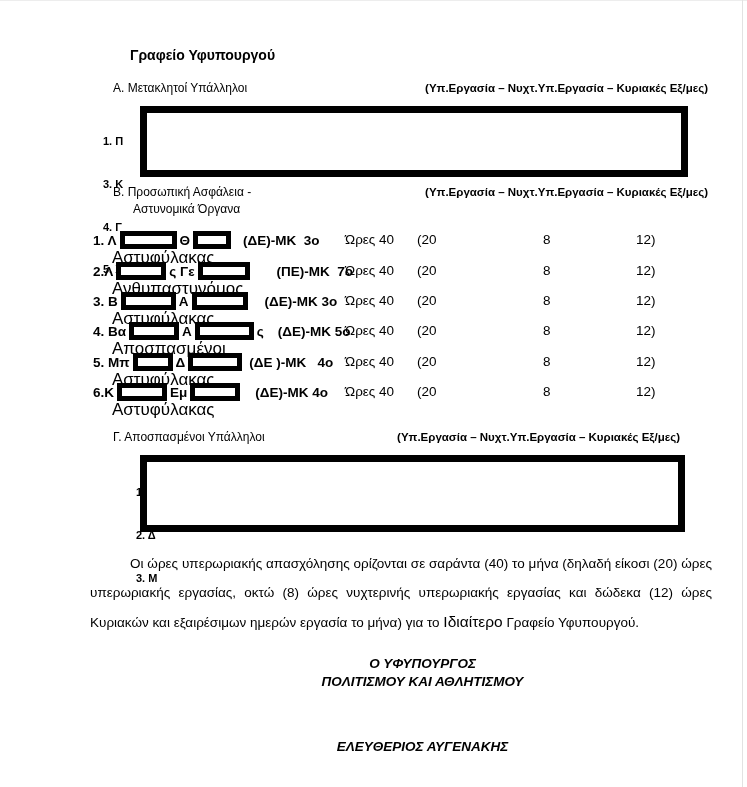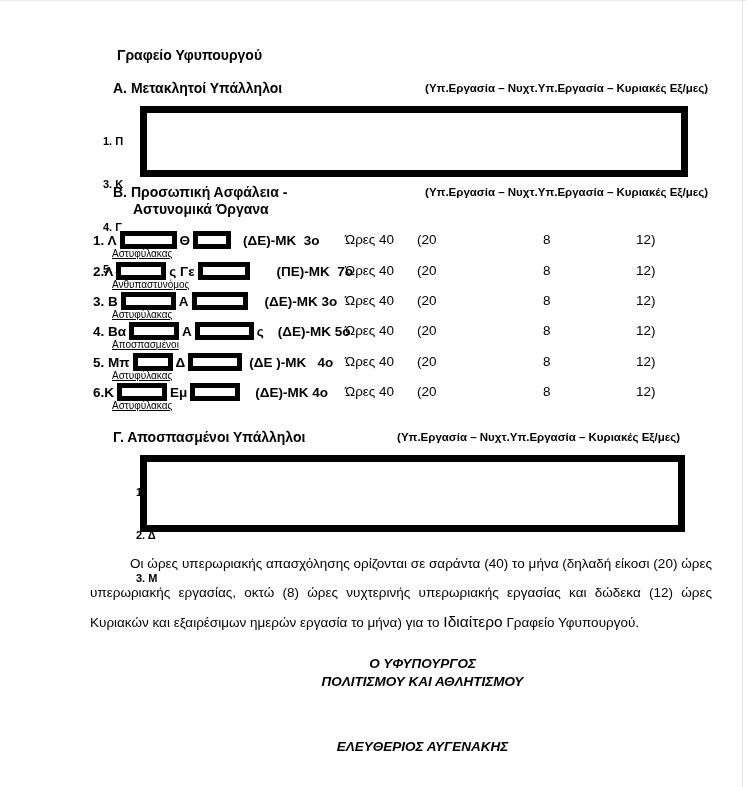--- a/index.html
+++ b/index.html
@@ -3,45 +3,45 @@
 <meta charset="utf-8">
 <style>
   html,body{margin:0;padding:0;background:#ffffff;}
   .page{
     position:relative;width:747px;height:787px;background:#ffffff;
     font-family:"Liberation Sans",sans-serif;color:#000;overflow:hidden;
   }
   .edge-right{position:absolute;top:0;bottom:0;right:4px;width:1px;background:#e2e2e2;}
   .edge-top{position:absolute;top:0;left:0;right:0;height:1px;background:#ededed;}
 
-  .office-title{position:absolute;left:117px;top:47px;font-size:14px;font-weight:bold;}
+  .office-title{position:absolute;left:130px;top:47px;font-size:14px;font-weight:bold;}
 
   .sec-header{position:absolute;display:flex;justify-content:space-between;align-items:flex-start;}
-  .sec-header .sec-title{font-size:14px;font-weight:bold;line-height:17px;white-space:pre;}
+  .sec-header .sec-title{font-size:12px;font-weight:normal;line-height:17px;white-space:pre;}
   .sec-header .sec-title .indent{padding-left:20px;display:block;}
   .sec-header .hours-note{font-size:11.5px;font-weight:bold;padding-top:2px;white-space:nowrap;}
 
   .hdr-a{left:113px;top:80px;width:595px;}
   .hdr-b{left:113px;top:184px;width:595px;}
   .hdr-c{left:113px;top:429px;width:567px;}
 
   .redact-list{position:absolute;font-size:11px;font-weight:bold;line-height:14.2px;white-space:pre;}
   .list-a{left:103px;top:106px;}
   .list-c{left:105px;top:457px;margin-left:31px;}
 
   .big-box{position:absolute;border:7px solid #000;background:#ffffff;}
   .box-a{left:140px;top:106px;width:534px;height:57px;}
   .box-c{left:140px;top:455px;width:531px;height:63px;}
 
   .b-row{position:absolute;left:93px;width:620px;height:34px;font-size:13.5px;}
   .row-main{display:flex;align-items:center;font-weight:bold;}
   .row-main span{white-space:pre;}
   .redact{display:inline-block;height:8px;border:5px solid #000;background:#fff;margin:0 3px;flex:none;}
   .grade{margin-left:9px;}
-  .row-rank{position:absolute;left:19px;top:17px;font-weight:normal;font-size:10px;text-decoration:underline;}
+  .row-rank{position:absolute;left:19px;top:17px;font-weight:normal;font-size:17px;}
   .col{position:absolute;top:1px;font-weight:normal;white-space:pre;}
   .col-hours{left:252px;}
   .col-ot{left:324px;}
   .col-night{left:450px;}
   .col-sun{left:543px;}
 
   .paragraph{
     position:absolute;left:90px;top:549px;width:622px;
     font-size:13.5px;line-height:29px;text-align:justify;text-indent:40px;
   }

